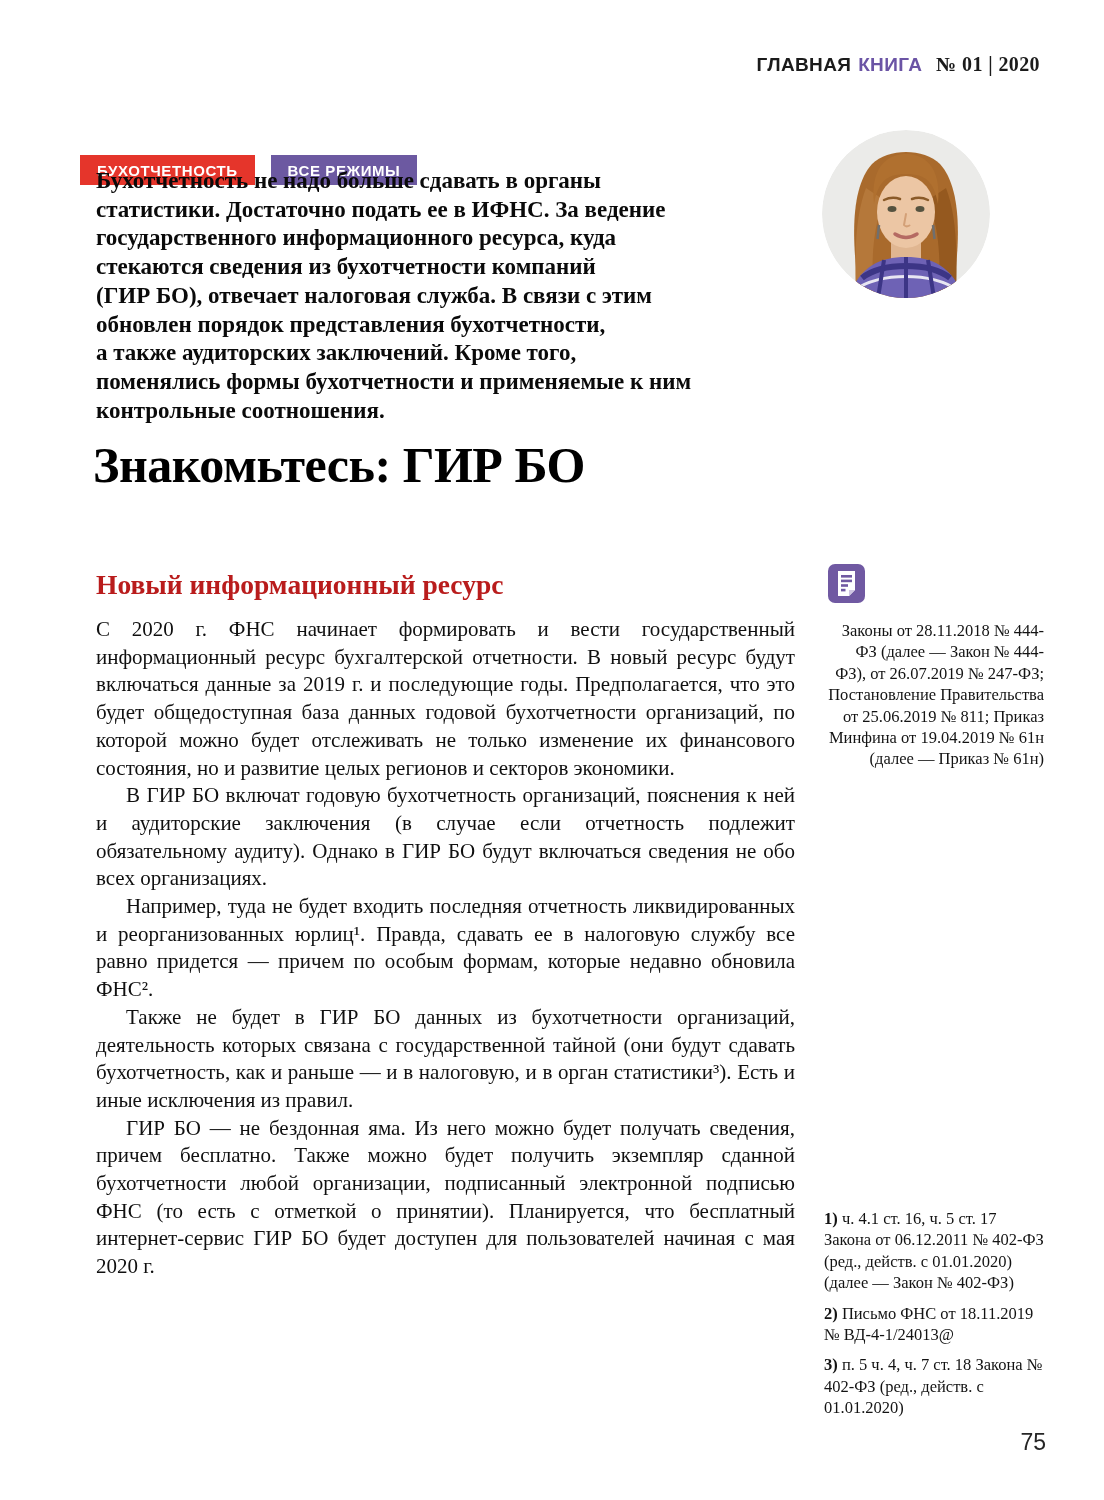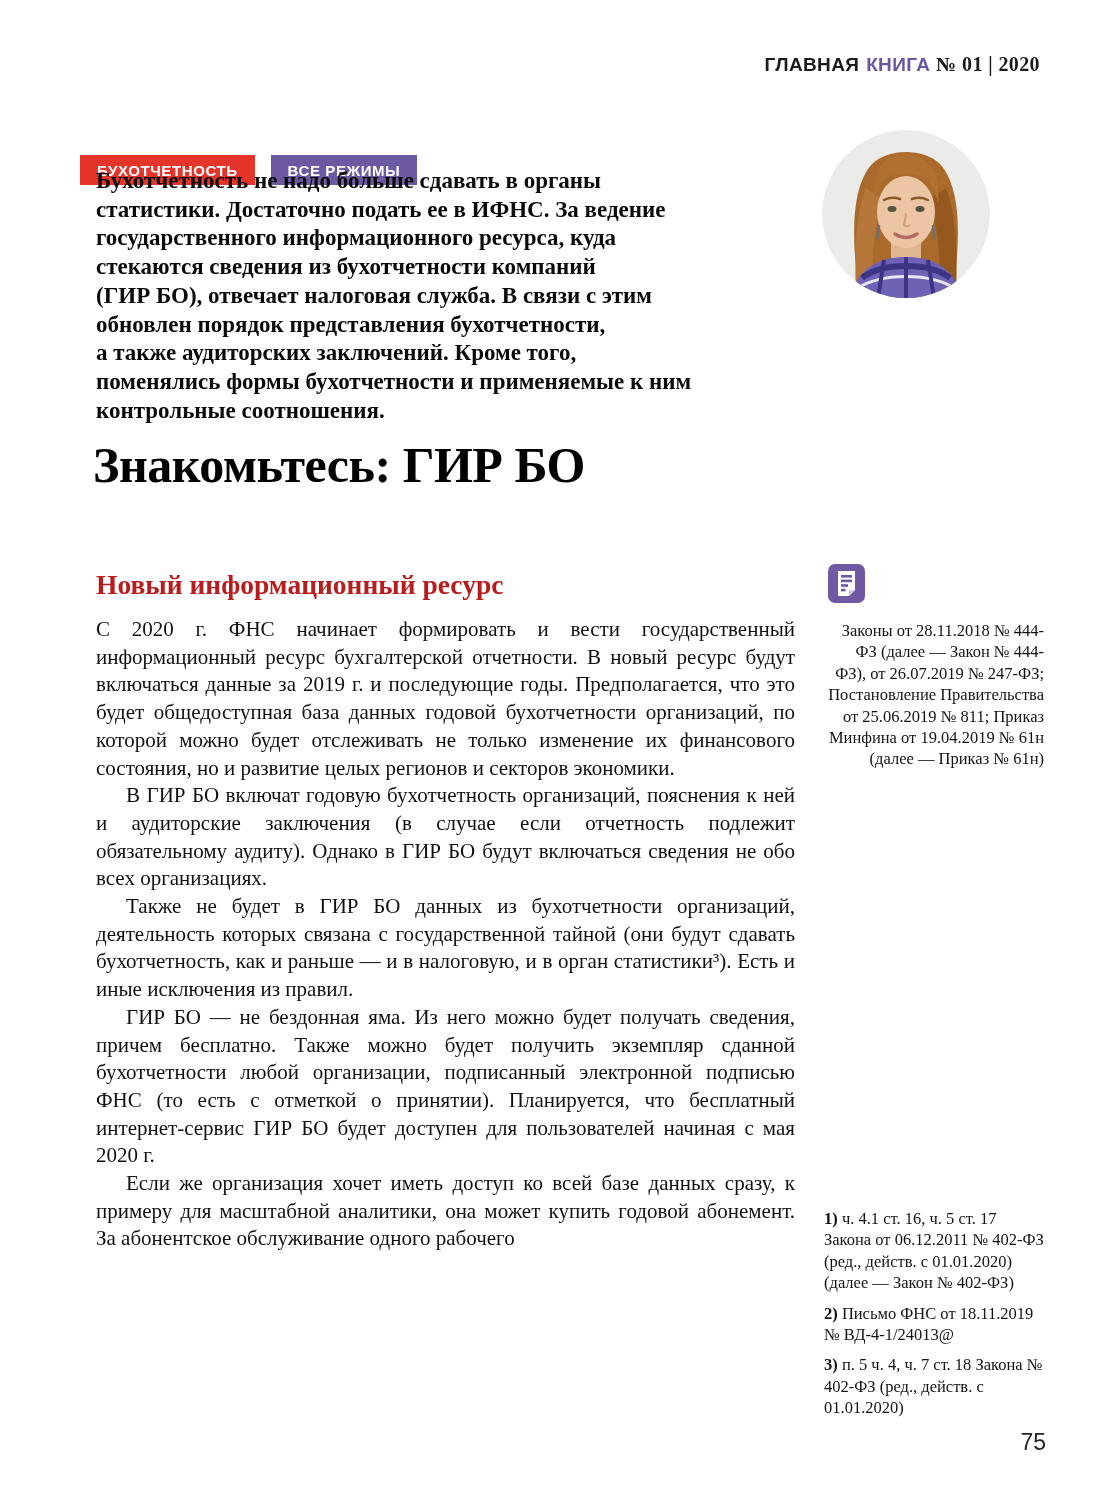--- a/index.html
+++ b/index.html
@@ -8,21 +8,21 @@
     background:#ffffff; overflow:hidden;
     font-family:"Liberation Serif", serif; color:#111;
   }
   
   .masthead {
     position:absolute; top:53px; right:64px;
     font-family:"Liberation Sans", sans-serif; font-weight:bold;
     font-size:19px; letter-spacing:.4px; color:#1b1b1b; white-space:nowrap;
   }
   .mh-purple { color:var(--masthead-purple,#6b54a5); margin-left:1px; }
-  .mh-issue { font-family:"Liberation Serif", serif; font-size:20px; margin-left:0; font-weight:bold; }
+  .mh-issue { font-family:"Liberation Serif", serif; font-size:20px; margin-left:8px; font-weight:bold; }
   
   .badges { position:absolute; left:80px; top:127px; display:flex; gap:16px;margin-top:28px; }
   .badge {
     font-family:"Liberation Sans", sans-serif; font-weight:bold; font-size:15px;
     color:#fff; padding:7px 17px 6px; letter-spacing:.6px; white-space:nowrap;
   }
   .badge-red { background:var(--tag-red,#e5352b); }
   .badge-purple { background:var(--tag-purple,#6c59a1); }
   
   .lede {
@@ -129,23 +129,23 @@
   </div>
 
 
   <h1 class="title">Знакомьтесь: ГИР БО</h1>
 
   <h2 class="section-heading">Новый информационный ресурс</h2>
 
   <div class="body-col">
     <p class="no-indent">С 2020 г. ФНС начинает формировать и вести государственный информационный ресурс бухгалтерской отчетности. В новый ресурс будут включаться данные за 2019 г. и последующие годы. Предполагается, что это будет общедоступная база данных годовой бухотчетности организаций, по которой можно будет отслеживать не только изменение их финансового состояния, но и развитие целых регионов и секторов экономики.</p>
     <p>В ГИР БО включат годовую бухотчетность организаций, пояснения к ней и аудиторские заключения (в случае если отчетность подлежит обязательному аудиту). Однако в ГИР БО будут включаться сведения не обо всех организациях.</p>
+    <p>Например, туда не будет входить последняя отчетность ликвидированных и реорганизованных юрлиц¹. Правда, сдавать ее в налоговую службу все равно придется — причем по особым формам, которые недавно обновила ФНС².</p>
     <p>Также не будет в ГИР БО данных из бухотчетности организаций, деятельность которых связана с государственной тайной (они будут сдавать бухотчетность, как и раньше — и в налоговую, и в орган статистики³). Есть и иные исключения из правил.</p>
     <p>ГИР БО — не бездонная яма. Из него можно будет получать сведения, причем бесплатно. Также можно будет получить экземпляр сданной бухотчетности любой организации, подписанный электронной подписью ФНС (то есть с отметкой о принятии). Планируется, что бесплатный интернет-сервис ГИР БО будет доступен для пользователей начиная с мая 2020 г.</p>
-    <p>Если же организация хочет иметь доступ ко всей базе данных сразу, к примеру для масштабной аналитики, она может купить годовой абонемент. За абонентское обслуживание одного рабочего</p>
   </div>
 
   <aside class="ref-block">
     <svg class="doc-icon" viewBox="0 0 37 39" aria-hidden="true">
       <rect width="37" height="39" rx="7" fill="#7059a2"></rect>
       <path d="M10 7 h17 v19 l-6 6 h-11 z" fill="#ffffff"></path>
       <rect x="13" y="11" width="11" height="2.6" fill="#7059a2"></rect>
       <rect x="13" y="15.6" width="11" height="2.6" fill="#7059a2"></rect>
       <rect x="13" y="20.2" width="7" height="2.6" fill="#7059a2"></rect>
       <rect x="13" y="24.8" width="4.5" height="2.6" fill="#7059a2"></rect>

